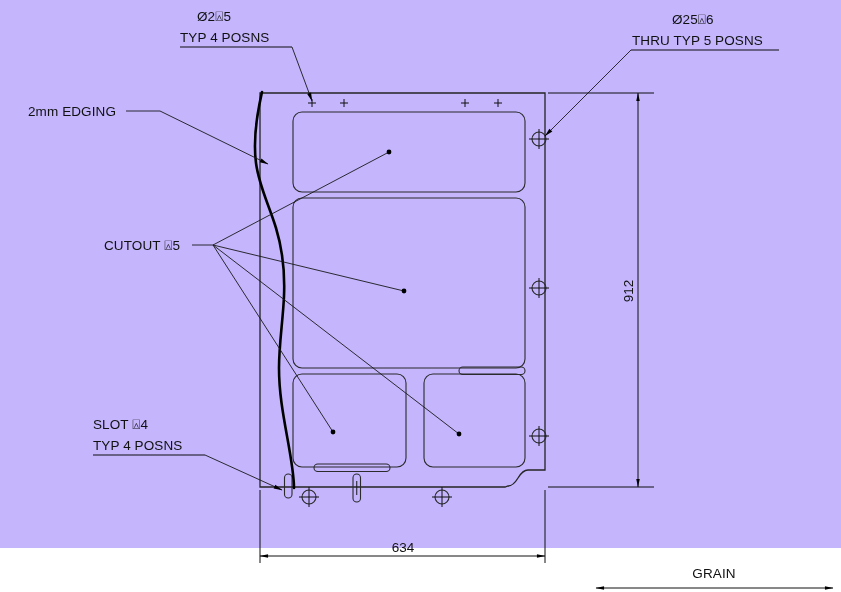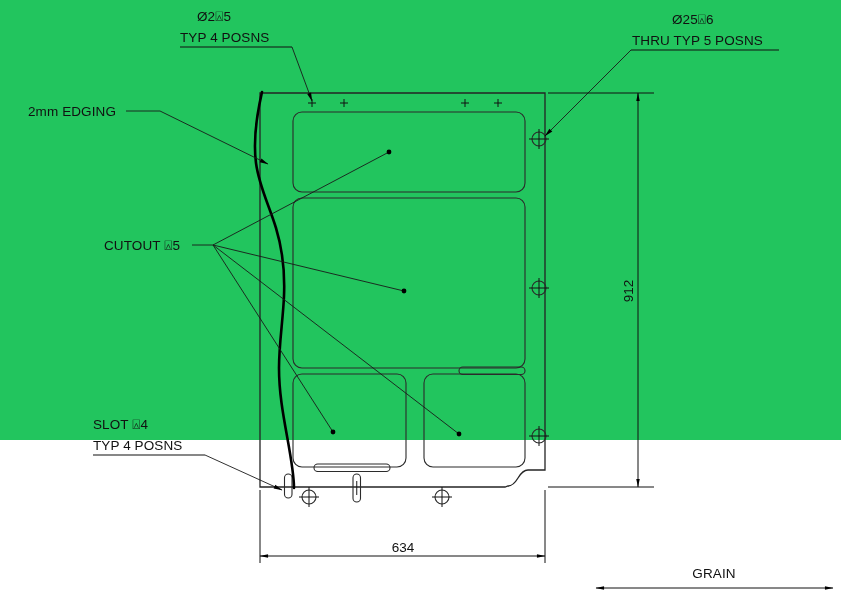--- a/index.html
+++ b/index.html
@@ -10,22 +10,22 @@
   }
   body {
     width: 841px;
     height: 592px;
     overflow: hidden;
     font-family: "Liberation Sans", sans-serif;
   }
   #drawing-root {
     position: relative;
     width: 841px;
-    height: 440px;
-    background: #22c55e;
+    height: 548px;
+    background: #c4b5fd;
   }
   svg#cad {
     display: block;
     width: 841px;
     height: 592px;
   }
   .thin   { fill: none; stroke: #1a1a1a; stroke-width: 1; }
   .thin2  { fill: none; stroke: #2b2b2b; stroke-width: 1.1; }
   .outline{ fill: none; stroke: #242424; stroke-width: 1.3; }
   .break  { fill: none; stroke: #000000; stroke-width: 2.6; stroke-linecap: round; stroke-linejoin: round;}

